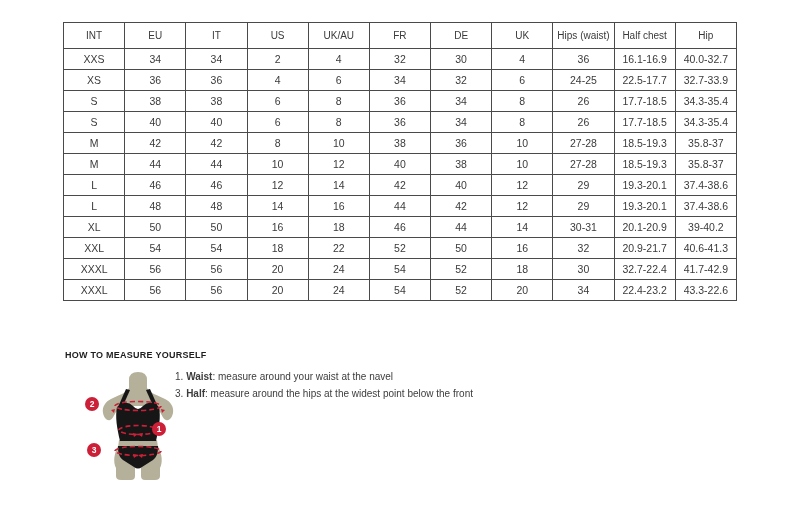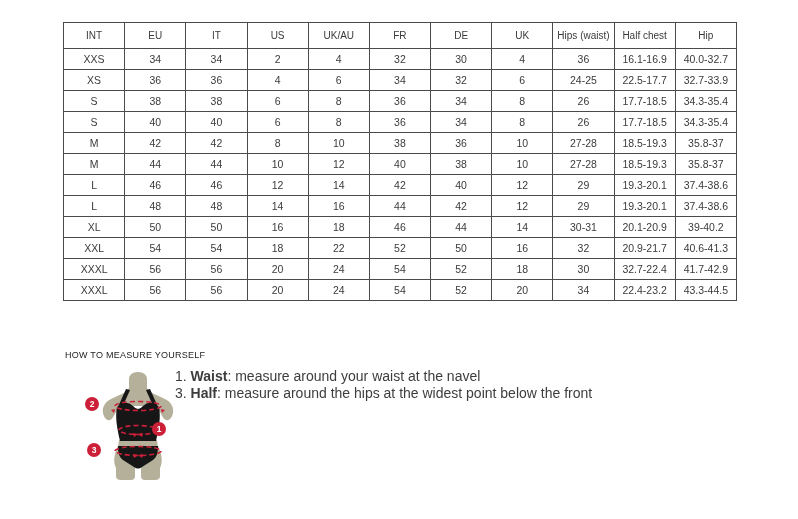--- a/index.html
+++ b/index.html
@@ -17,24 +17,24 @@
     border:1px solid #4a4a4a;
     text-align:center; vertical-align:middle;
     color:#3a3a3a; white-space:nowrap; overflow:hidden;
   }
   table.size-table th { height:26px; font-weight:400; font-size:10px; }
   table.size-table td { height:21px; font-size:10.5px; }
 
   
   .measure-heading {
     position:absolute; left:65px; top:350px;
-    font-size:9px; font-weight:400; letter-spacing:0.25px; color:#1d1d1d;
+    font-size:9px; font-weight:700; letter-spacing:0.25px; color:#1d1d1d;
   }
   .steps { position:absolute; left:175px; top:371px; }
-  .step { font-size:14px; color:#3d3d3d; line-height:11px; margin-bottom:6px; }
+  .step { font-size:10px; color:#3d3d3d; line-height:11px; margin-bottom:6px; }
   .step .num { font-weight:400; }
   .step .label { font-weight:700; }
 
   .figure-wrap { position:absolute; left:80px; top:370px; width:120px; height:112px; }
 </style>
 </head>
 <body>
 
 <div class="canvas">
 
@@ -202,21 +202,21 @@
           <td>XXXL</td>
           <td>56</td>
           <td>56</td>
           <td>20</td>
           <td>24</td>
           <td>54</td>
           <td>52</td>
           <td>20</td>
           <td>34</td>
           <td>22.4-23.2</td>
-          <td>43.3-44.5</td>
+          <td>43.3-22.6</td>
         </tr>
       </tbody>
   </table>
 
   <div class="measure-heading">HOW TO MEASURE YOURSELF</div>
 
   <div class="figure-wrap">
     <svg width="120" height="112" viewBox="0 0 120 112">
 
       <g fill="#b5b09a" stroke="none">

